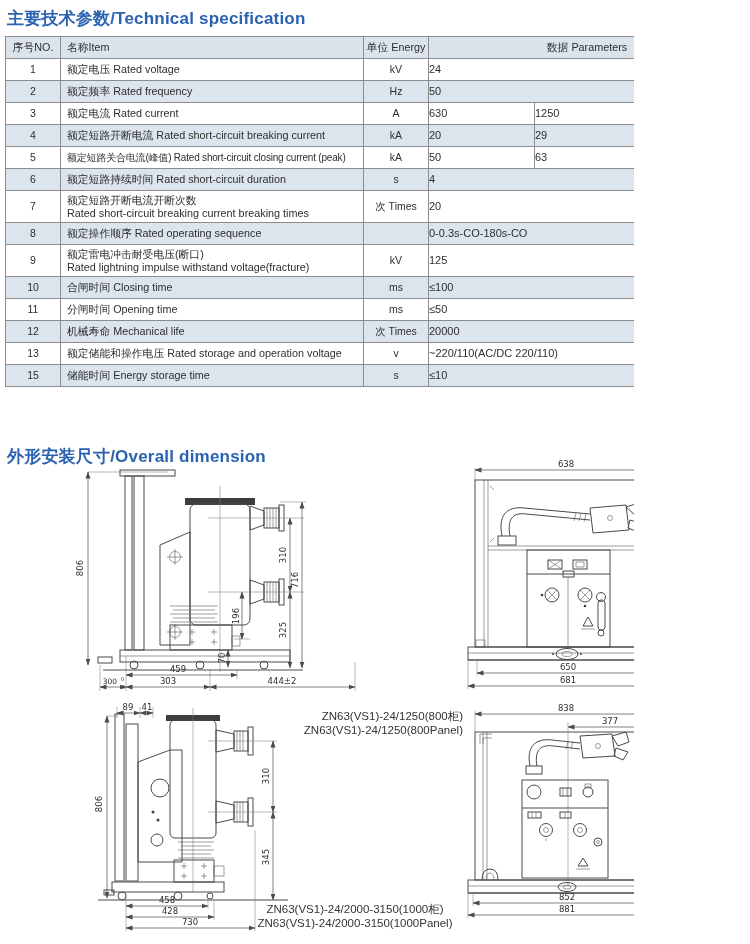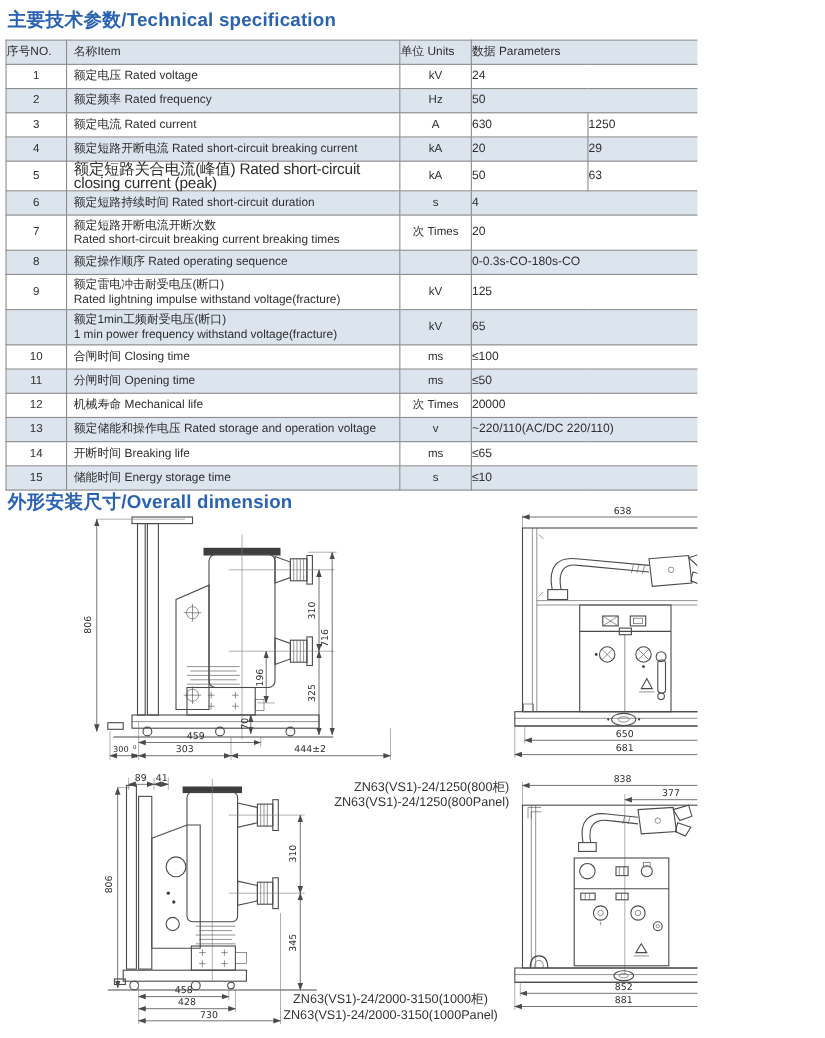--- a/index.html
+++ b/index.html
@@ -12,24 +12,24 @@
   table.spec{position:absolute;left:5px;top:36px;width:740px;border-collapse:collapse;
              table-layout:fixed;}
   table.spec td,table.spec th{border:1px solid #8c8c8c;padding:0;line-height:13px;
              vertical-align:middle;font-weight:normal;}
   table.spec tr{height:22px;}
   table.spec tr.tall{height:32px;}
   thead tr{background:#dbe3ed;}
   tbody tr:nth-child(even){background:#dce4ee;}
   .c-no{text-align:center;font-size:10.5px;}
   .c-item{text-align:left;padding-left:6px !important;font-size:10.8px;white-space:pre-line;}
-  .c-item.tight{font-size:14px;letter-spacing:-.2px;}
+  .c-item.tight{font-size:10px;letter-spacing:-.2px;}
   .c-unit{text-align:center;font-size:10.5px;}
   .c-val{text-align:left;font-size:11px;}
-  th.c-no,th.c-item,th.c-unit,th.c-val{font-size:10.8px;text-align:left;}
+  th.c-no,th.c-item,th.c-unit,th.c-val{font-size:10.8px;text-align:center;}
   th.c-item{text-align:left;padding-left:6px !important;}
   svg{position:absolute;overflow:visible;}
   .s{fill:none;stroke:#4a4a4a;stroke-width:1;}
   .t{fill:none;stroke:#5a5a5a;stroke-width:.6;}
   .xl{stroke:#7d7d7d;stroke-width:.55;fill:none;}
   .dl{stroke:#4a4a4a;stroke-width:.7;fill:none;}
   .df{fill:#3d3d3d;stroke:none;}
   .dt{font-family:"DejaVu Sans",sans-serif;font-size:8.5px;fill:#2e2e2e;}
   .dts{font-family:"DejaVu Sans",sans-serif;font-size:5px;fill:#2e2e2e;}
   .cap{position:absolute;font-size:11.5px;color:#333;text-align:center;line-height:14px;white-space:nowrap;}
@@ -49,21 +49,21 @@
         <col style="width:303px">
         <col style="width:65px">
         <col style="width:106px">
         <col style="width:106px">
         <col style="width:105px">
       </colgroup>
     <thead>
       <tr>
         <th class="c-no">序号NO.</th>
         <th class="c-item">名称Item</th>
-        <th class="c-unit">单位 Units</th>
+        <th class="c-unit">单位 Energy</th>
         <th class="c-val" colspan="3">数据 Parameters</th>
       </tr>
     </thead>
     <tbody>
       <tr>
         <td class="c-no">1</td>
         <td class="c-item">额定电压 Rated voltage</td>
         <td class="c-unit">kV</td>
         <td class="c-val" colspan="3">24</td>
       </tr>
@@ -116,27 +116,20 @@
         <td class="c-unit"></td>
         <td class="c-val" colspan="3">0-0.3s-CO-180s-CO</td>
       </tr>
       <tr class="tall">
         <td class="c-no">9</td>
         <td class="c-item">额定雷电冲击耐受电压(断口)
 Rated lightning impulse withstand voltage(fracture)</td>
         <td class="c-unit">kV</td>
         <td class="c-val" colspan="3">125</td>
       </tr>
-      <tr class="tall">
-        <td class="c-no"></td>
-        <td class="c-item">额定1min工频耐受电压(断口)
-1 min power frequency withstand voltage(fracture)</td>
-        <td class="c-unit">kV</td>
-        <td class="c-val" colspan="3">65</td>
-      </tr>
       <tr>
         <td class="c-no">10</td>
         <td class="c-item">合闸时间 Closing time</td>
         <td class="c-unit">ms</td>
         <td class="c-val" colspan="3">≤100</td>
       </tr>
       <tr>
         <td class="c-no">11</td>
         <td class="c-item">分闸时间 Opening time</td>
         <td class="c-unit">ms</td>
@@ -146,26 +139,20 @@
         <td class="c-no">12</td>
         <td class="c-item">机械寿命 Mechanical life</td>
         <td class="c-unit">次 Times</td>
         <td class="c-val" colspan="3">20000</td>
       </tr>
       <tr>
         <td class="c-no">13</td>
         <td class="c-item">额定储能和操作电压 Rated storage and operation voltage</td>
         <td class="c-unit">v</td>
         <td class="c-val" colspan="3">~220/110(AC/DC 220/110)</td>
-      </tr>
-      <tr>
-        <td class="c-no">14</td>
-        <td class="c-item">开断时间 Breaking life</td>
-        <td class="c-unit">ms</td>
-        <td class="c-val" colspan="3">≤65</td>
       </tr>
       <tr>
         <td class="c-no">15</td>
         <td class="c-item">储能时间 Energy storage time</td>
         <td class="c-unit">s</td>
         <td class="c-val" colspan="3">≤10</td>
       </tr>
     </tbody>
   </table>
 

